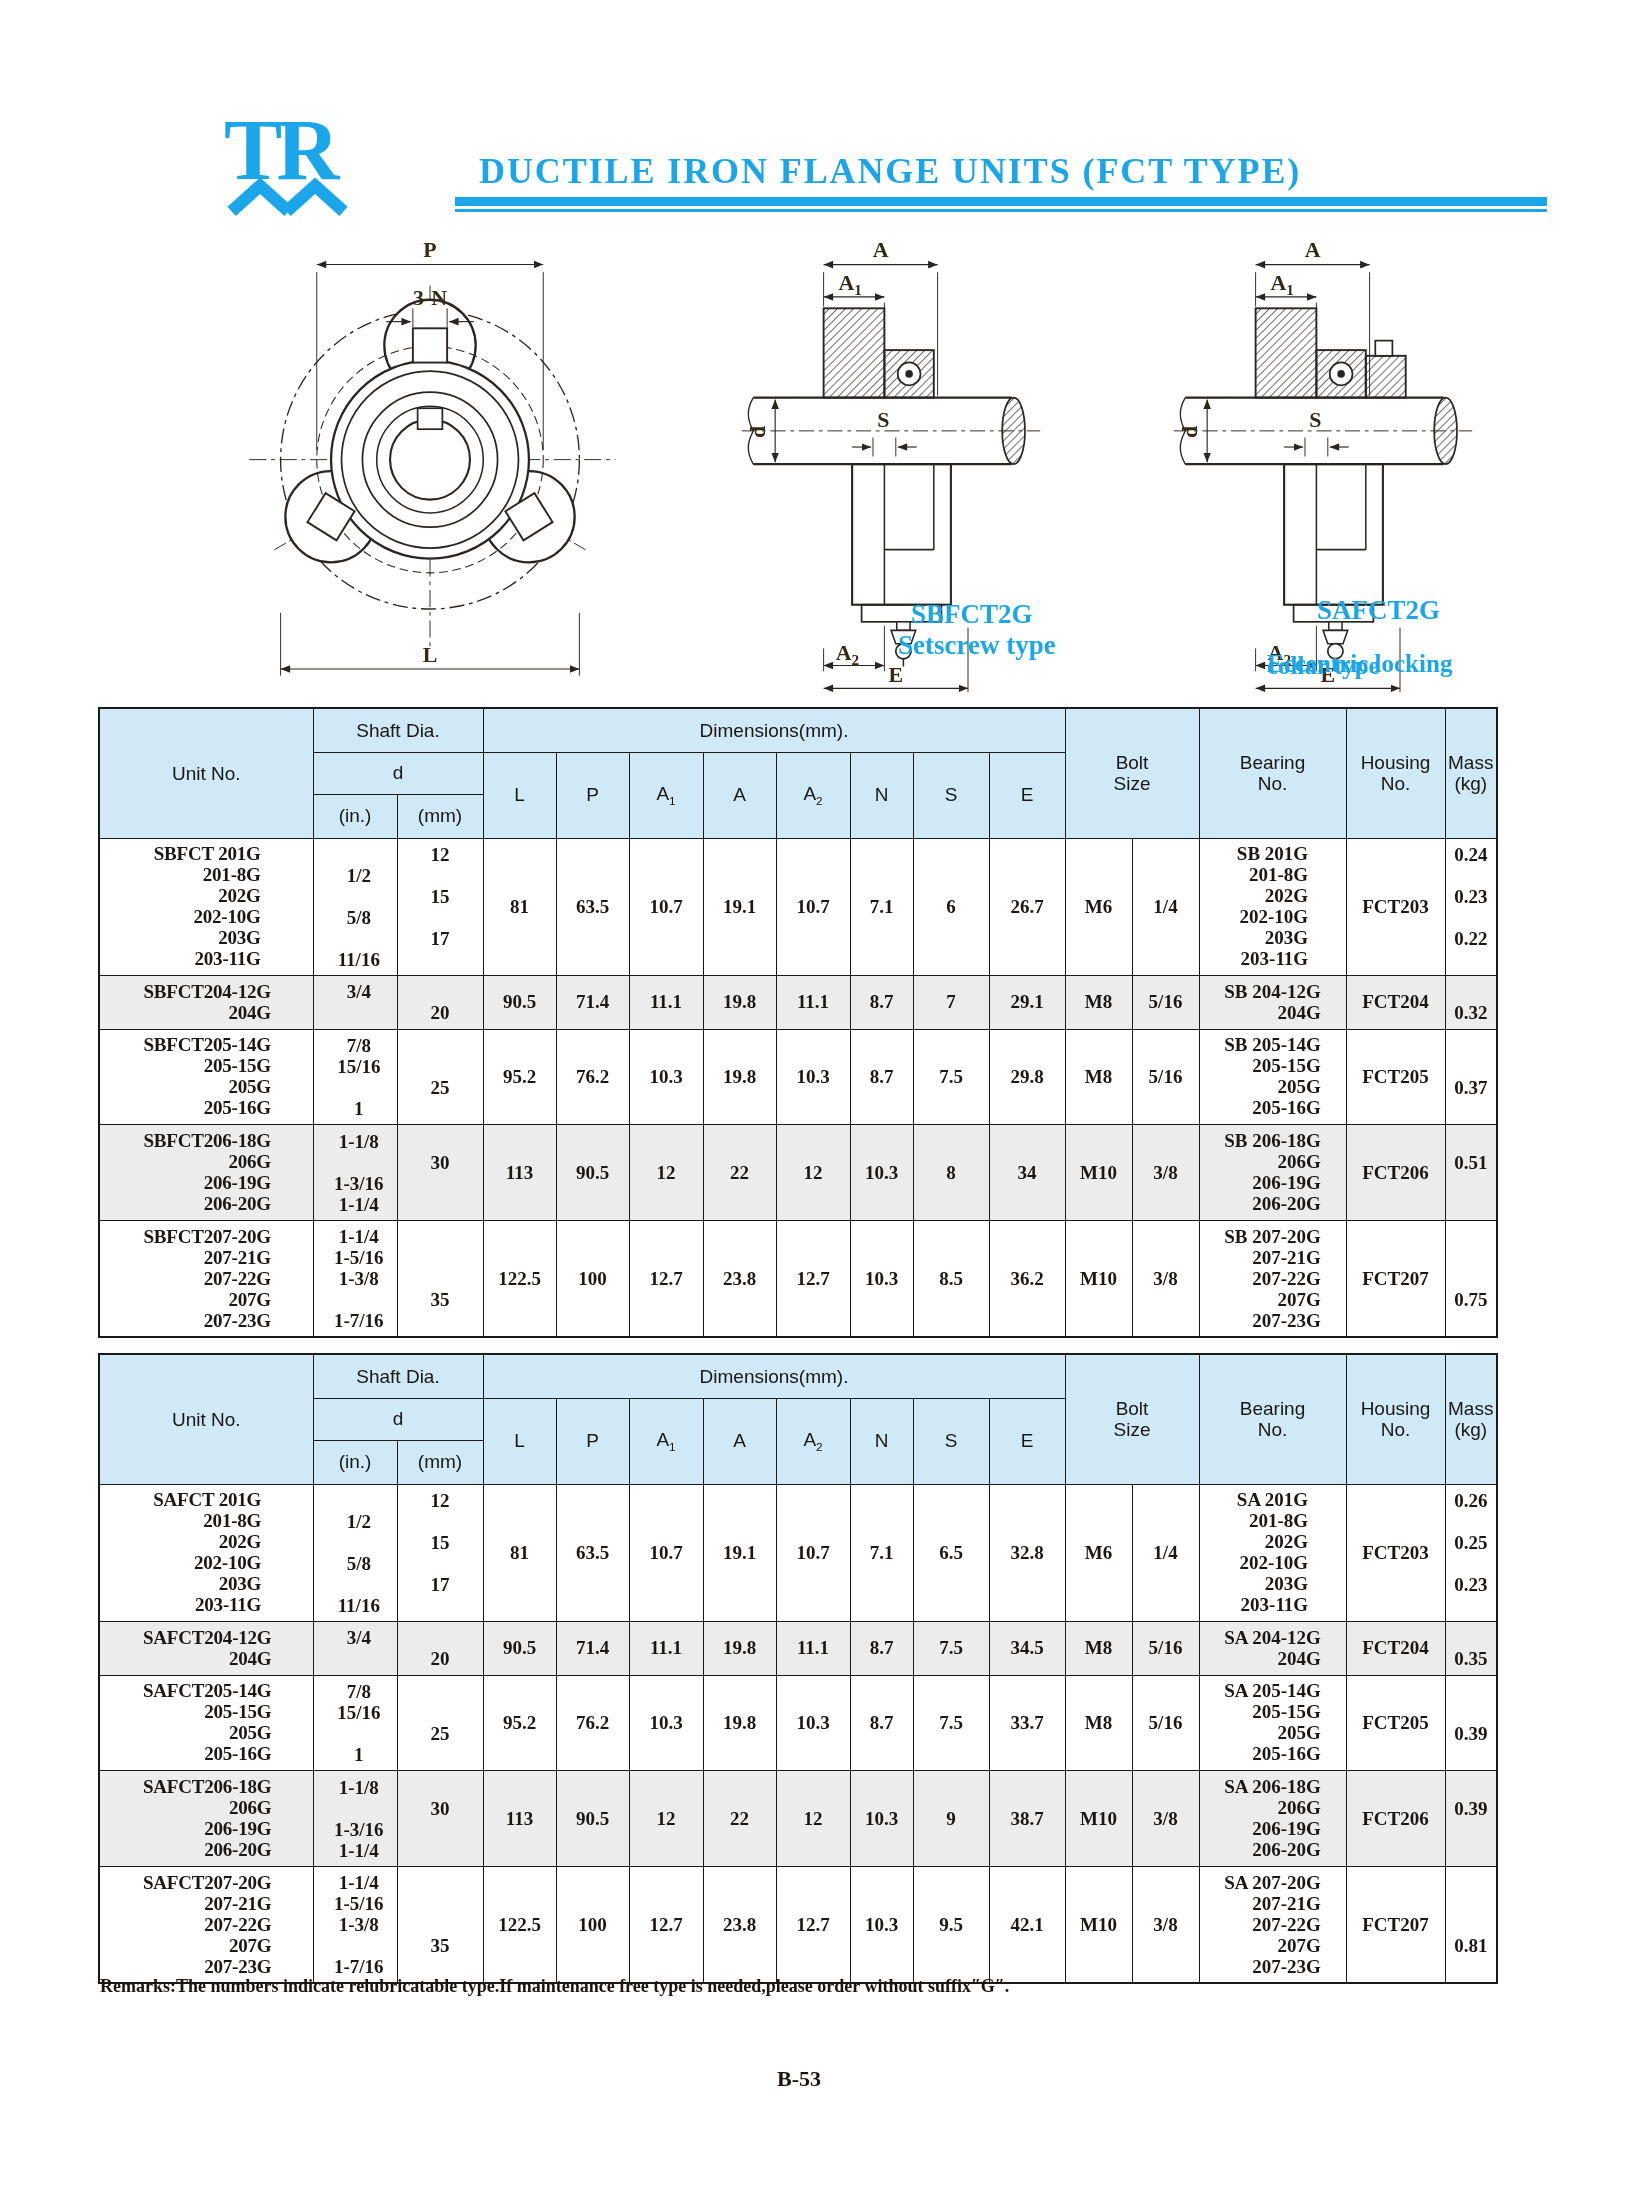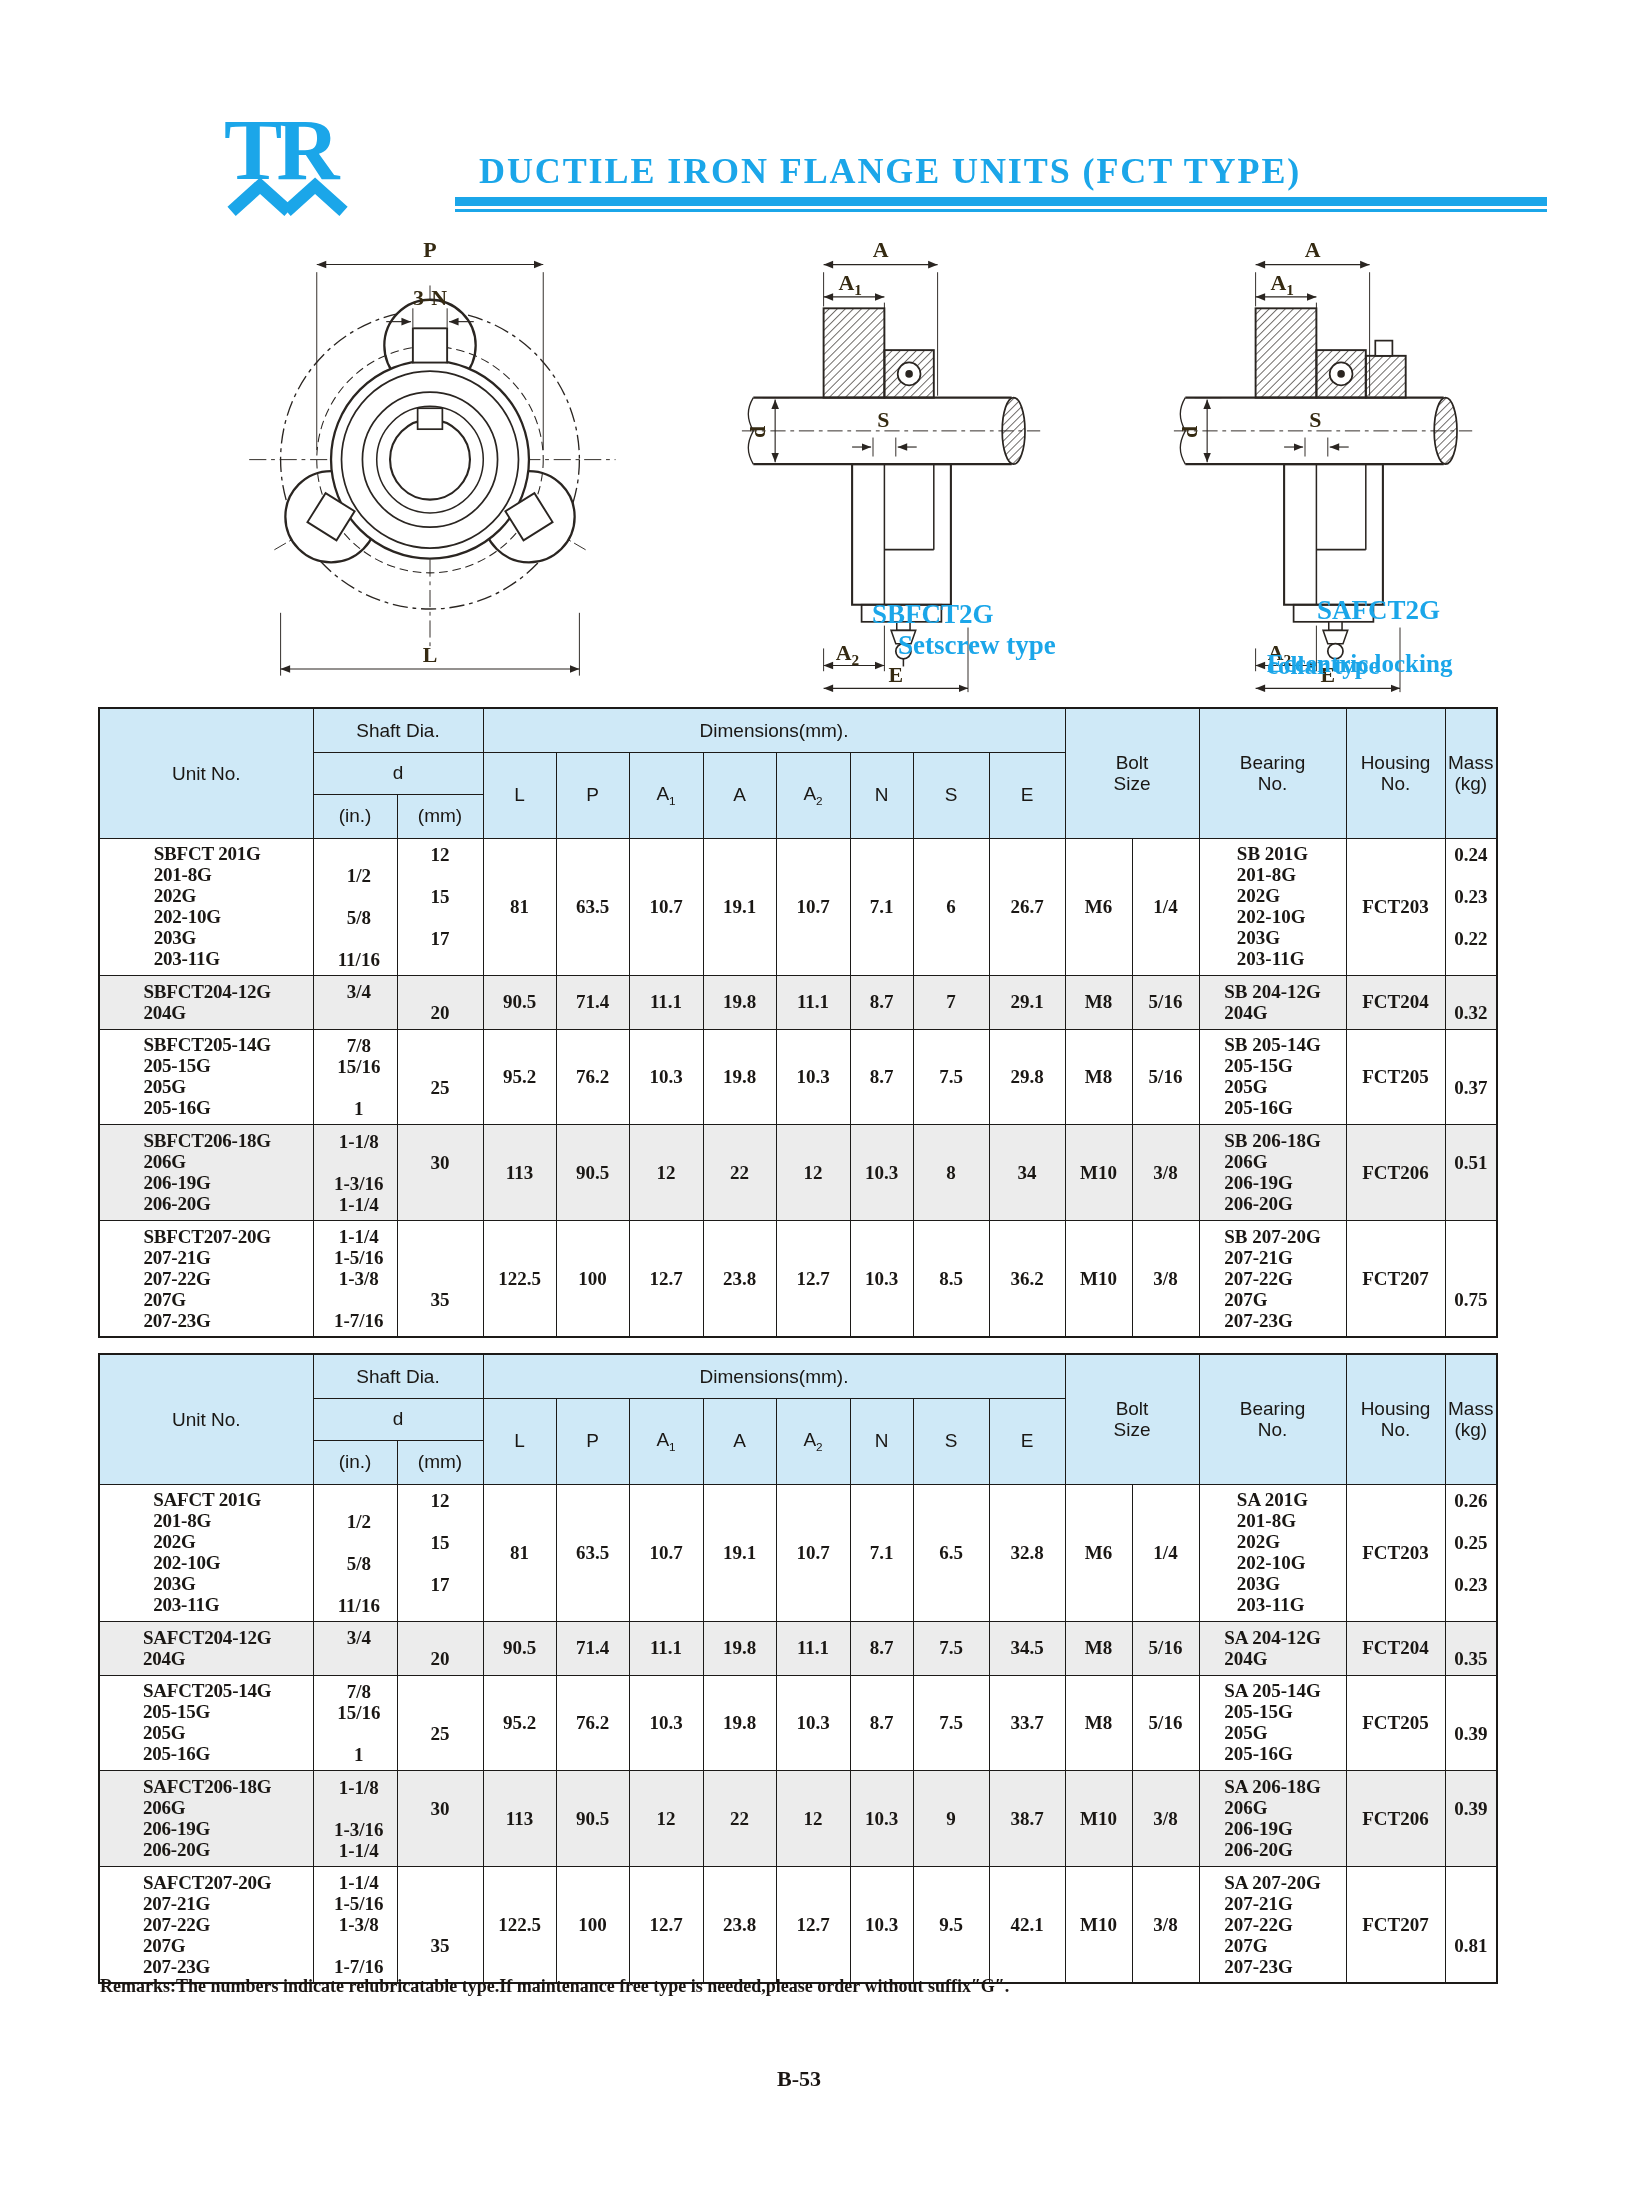--- a/index.html
+++ b/index.html
@@ -28,21 +28,21 @@
   .spec-table thead tr:nth-child(2) th{ height:42px; }
   .spec-table thead tr:nth-child(3) th{ height:44px; }
   .pre{ white-space:pre-line; }
   sub{ font-size:62%; }
   .spec-table tbody td{ font-family:"Liberation Serif",serif; font-weight:bold; font-size:19px;
     text-align:center; vertical-align:middle; }
   .line{ height:21px; line-height:21px; }
   .unit-cell{ font-family:"Liberation Sans",sans-serif; font-size:18px; letter-spacing:-0.2px;
     text-align:left; vertical-align:top; padding:4.8px 3.8px 4.8px 5.7px; }
   .unit-cell .line{ white-space:nowrap; }
-  .rblock{ display:inline-block; text-align:left; }
+  .rblock{ display:inline-block; text-align:right; }
   .in-cell{ text-align:left; vertical-align:top; padding:4.8px 0 4.8px 7.6px; }
   .mm-cell,.mass-cell{ vertical-align:top; padding:4.8px 0; text-align:center; }
   .bearing-cell{ vertical-align:middle; text-align:center;margin-top:48px; }
   tr.shade td{ background:var(--shade); }
 
   #remarks{ left:100px; top:1976px; width:1446px; font-family:"Liberation Serif",serif;
     font-weight:bold; font-size:18px; color:#1a1512; white-space:nowrap; }
   #page-number{ left:100px; top:2066px; width:1398px; text-align:center;
     font-family:"Liberation Serif",serif; font-weight:bold; font-size:22px; color:#1a1512; }
 </style>
@@ -233,21 +233,21 @@
       <line x1="88" y1="476" x2="240" y2="476" stroke-width="1.2" marker-start="url(#b-aL)" marker-end="url(#b-aR)"></line>
     </g>
     <text class="dimlab" x="148" y="22" text-anchor="middle">A</text>
     <text class="dimlab subnum" x="116" y="57" text-anchor="middle" font-size="20"><tspan>A</tspan><tspan dy="5" font-size="70%">1</tspan></text>
     <text class="dimlab" x="151" y="201" text-anchor="middle" font-size="20">S</text>
     <text class="dimlab" x="26" y="206" text-anchor="middle" transform="rotate(-90 26 206)">d</text>
     <text class="dimlab subnum" x="113" y="446" text-anchor="middle" font-size="20"><tspan>A</tspan><tspan dy="5" font-size="70%">2</tspan></text>
     <text class="dimlab" x="164" y="469" text-anchor="middle">E</text>
   </svg>
 
-  <div class="cap" style="left:872px;top:599px;font-size:27px">SBFCT2G</div>
+  <div class="cap" style="left:911px;top:599px;font-size:27px">SBFCT2G</div>
   <div class="cap" style="left:898px;top:630px;font-size:27px">Setscrew type</div>
   <div class="cap" style="left:1317px;top:595px;font-size:27px">SAFCT2G</div>
   <div class="cap" style="left:1267px;top:650px;font-size:25px">Eccentric locking</div>
   <div class="cap" style="left:1267px;top:652px;font-size:25px">collar type</div>
 </div>
 
 <div class="abs" id="t0" style="left:98px;top:707px">
     <table class="spec-table">
       <colgroup>
         <col style="width: 214px;">

